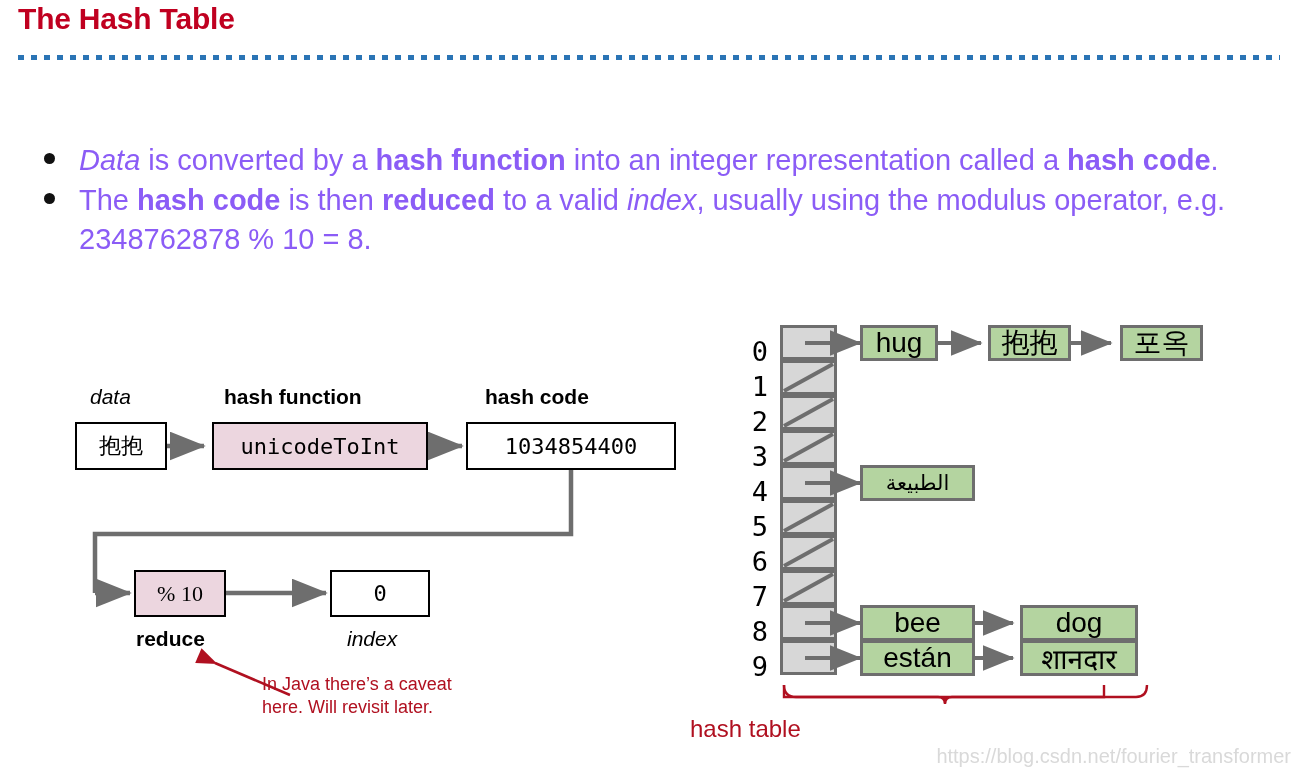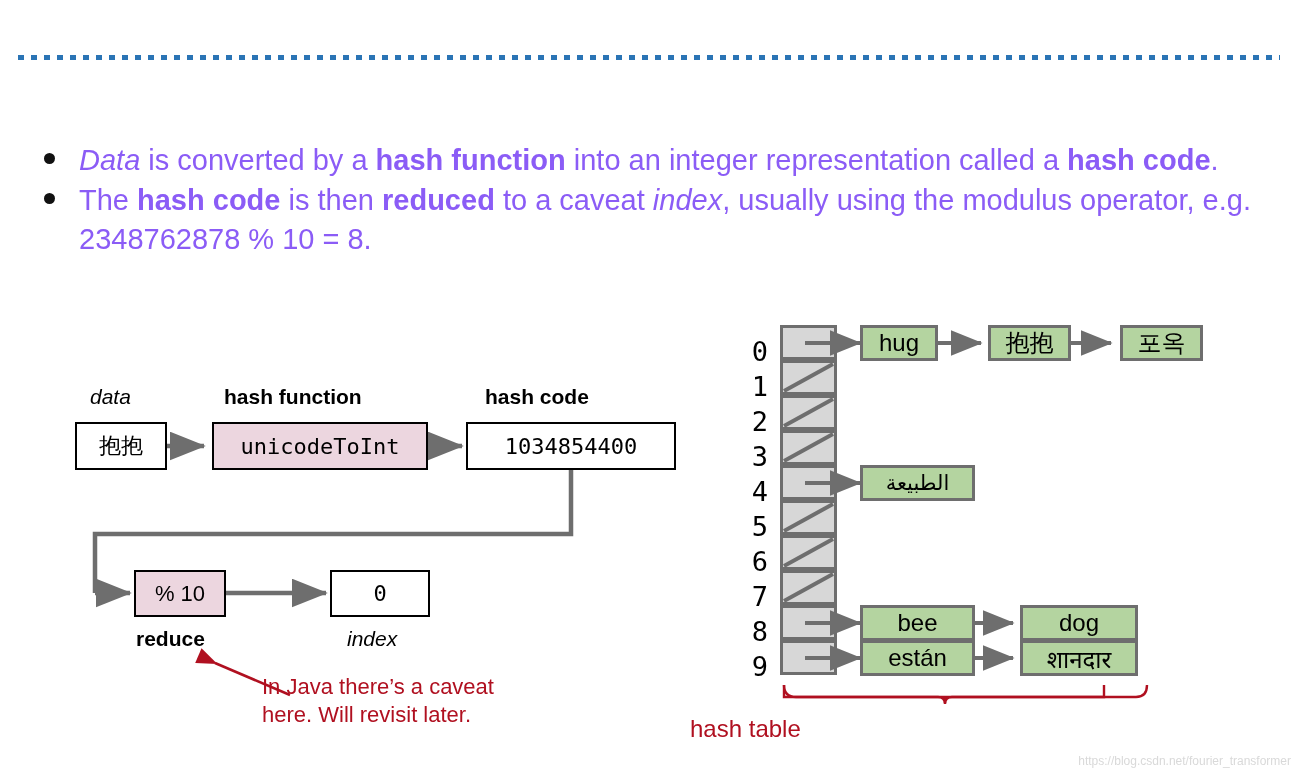--- a/index.html
+++ b/index.html
@@ -48,67 +48,68 @@
     position:absolute;box-sizing:border-box;
     border:2.5px solid #000;background:#fff;
     display:flex;align-items:center;justify-content:center;
     font-family:"DejaVu Sans Mono", monospace;font-size:22px;color:#000;
   }
   .box.pink{background:#ecd6df;}
 
   
   #caveat{
     position:absolute;left:262px;top:673px;
-    font-size:22px;color:#b01020;line-height:1.28;white-space:pre-line;
+    font-size:18px;color:#b01020;line-height:1.28;white-space:pre-line;
   }
 
   
   #table{position:absolute;left:700px;top:300px;width:597px;height:472px;}
   .idx{
     position:absolute;font-family:"DejaVu Sans Mono", monospace;
     font-size:27px;color:#000;text-align:right;width:28px;
   }
   .slot{
     position:absolute;box-sizing:border-box;
     border:3px solid #6e6e6e;background:#d7d7d7;
     left:80px;width:57px;height:35px;
   }
   .node{
     position:absolute;box-sizing:border-box;
     border:3.5px solid #6e6e6e;background:#b4d4a0;
     display:flex;align-items:center;justify-content:center;
-    font-size:24px;color:#000;
+    font-size:28px;color:#000;
   }
   #tbl-label{
     position:absolute;left:-10px;top:415px;
     font-size:24px;color:#b01020;
   }
   #watermark{
     position:absolute;right:6px;bottom:4px;
-    font-size:12px;color:#d9d9d9;
+    font-size:20px;color:#d9d9d9;
     font-family:"Liberation Sans", sans-serif;
   }
   svg{overflow:visible;}
 </style>
 </head>
 <body>
 
 <div class="slide">
 
+  <div id="title">The Hash Table</div>
   <div id="title-rule"></div>
 
 
   <ul class="bullets">
     <li>
       <span class="dot"></span>
       <span><i>Data</i><span> is converted by a </span><b>hash function</b><span> into an integer representation called a </span><b>hash code</b><span>.</span></span>
     </li>
     <li>
       <span class="dot"></span>
-      <span><span>The </span><b>hash code</b><span> is then </span><b>reduced</b><span> to a caveat </span><i>index</i><span>, usually using the modulus operator, e.g. 2348762878 % 10 = 8.</span></span>
+      <span><span>The </span><b>hash code</b><span> is then </span><b>reduced</b><span> to a valid </span><i>index</i><span>, usually using the modulus operator, e.g. 2348762878 % 10 = 8.</span></span>
     </li>
   </ul>
 
   <div id="flow">
 
     <svg width="700" height="772" style="position:absolute;left:0;top:0;">
       <defs>
         <marker id="ah" markerWidth="9" markerHeight="9" refX="7.6" refY="3.2" orient="auto">
           <path d="M0,0 L8,3.2 L0,6.4 z" fill="#6e6e6e"></path>
         </marker>
@@ -131,21 +132,21 @@
 
     <div class="cap i" style="left:90px;top:385px;">data</div>
     <div class="cap b" style="left:224px;top:385px;">hash function</div>
     <div class="cap b" style="left:485px;top:385px;">hash code</div>
     <div class="cap b" style="left:136px;top:627px;">reduce</div>
     <div class="cap i" style="left:347px;top:627px;">index</div>
 
     <div class="box" style="left:75px;top:422px;width:92px;height:48px;font-family:'Liberation Sans',sans-serif;">抱抱</div>
     <div class="box pink" style="left:212px;top:422px;width:216px;height:48px;">unicodeToInt</div>
     <div class="box" style="left:466px;top:422px;width:210px;height:48px;">1034854400</div>
-    <div class="box pink" style="left:134px;top:570px;width:92px;height:47px;font-family:Liberation Sans, sans-serif;">% 10</div>
+    <div class="box pink" style="left:134px;top:570px;width:92px;height:47px;font-family:Liberation Serif, serif;">% 10</div>
     <div class="box" style="left:330px;top:570px;width:100px;height:47px;">0</div>
   </div>
 
   <div id="caveat">In Java there’s a caveat
 here. Will revisit later.</div>
 
   <div id="table">
 
     <div class="idx" style="left:40px;top:36px;">0</div>
     <div class="idx" style="left:40px;top:71px;">1</div>

